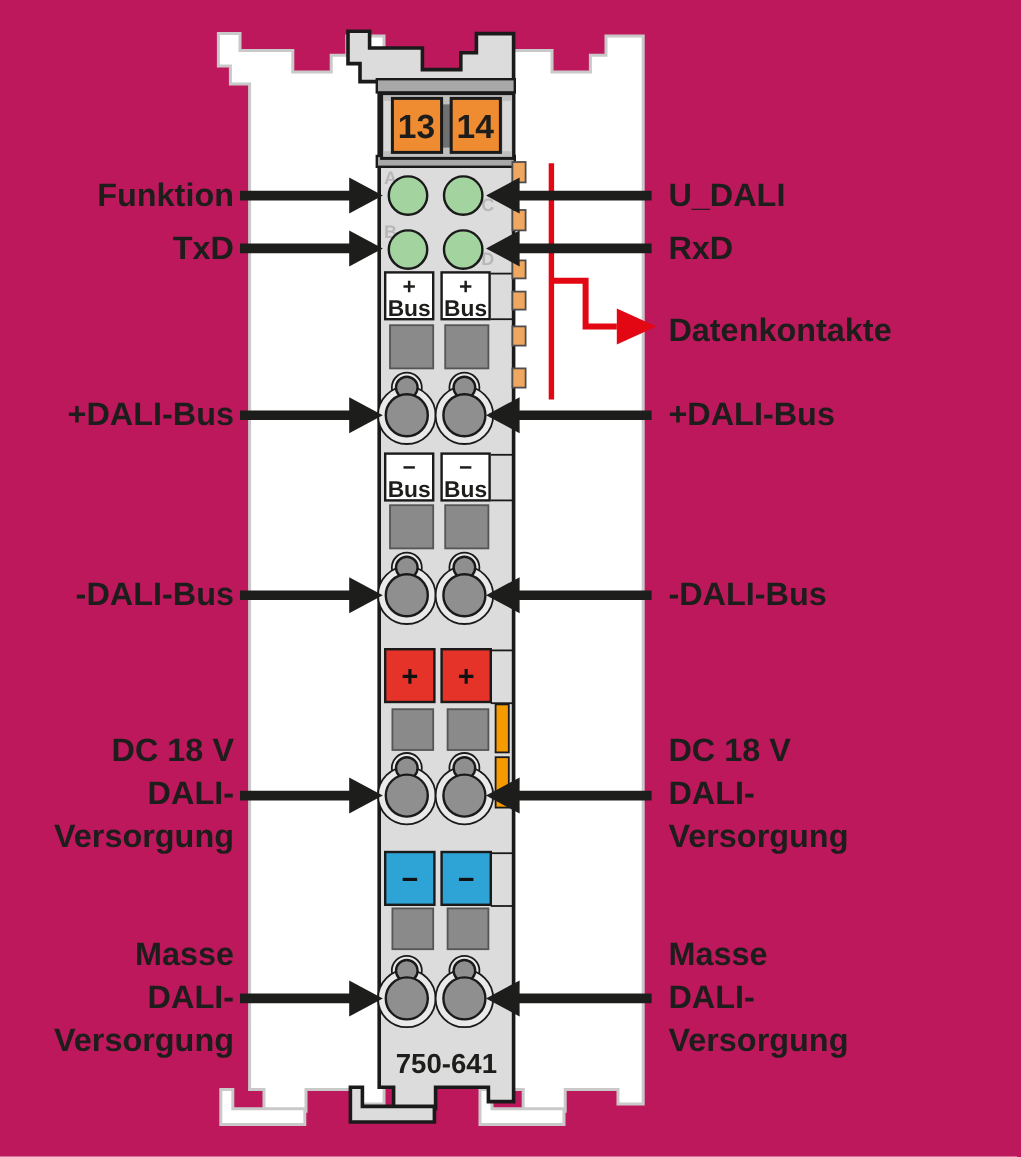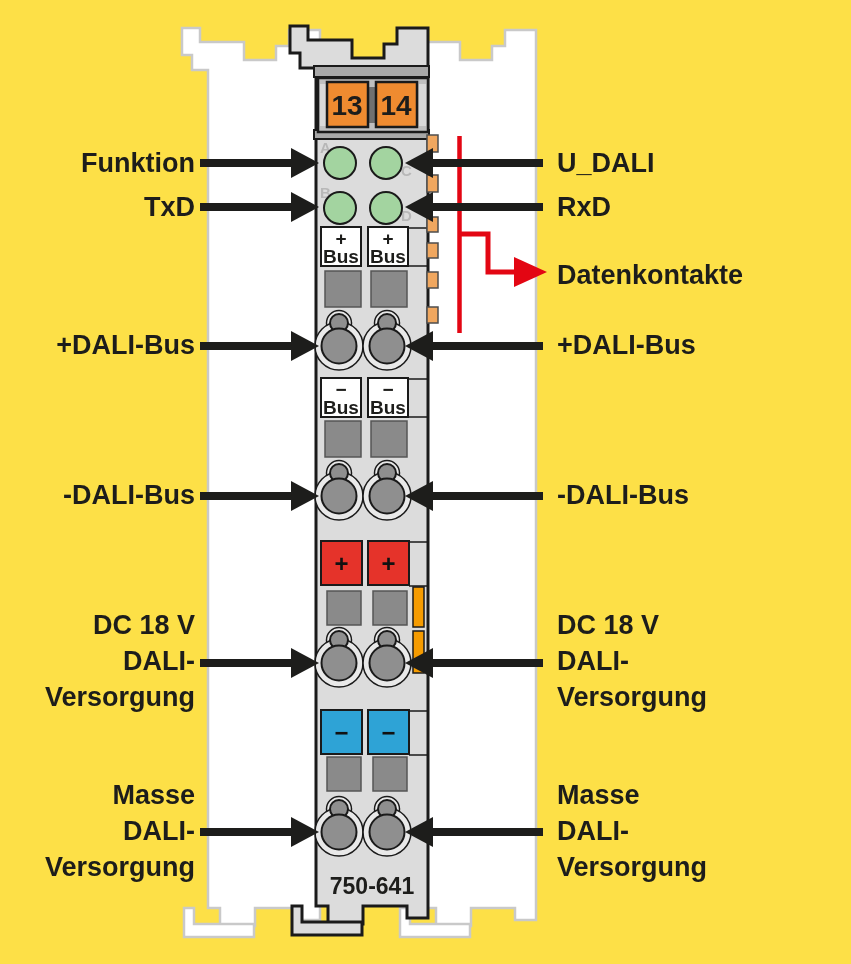--- a/index.html
+++ b/index.html
@@ -1,16 +1,16 @@
 <!DOCTYPE html>
 <html><head>
 <meta charset="utf-8">
 <style>
   html,body{margin:0;padding:0;background:#ffffff;}
-  .canvas{position:relative;width:851px;height:964px;background:#fde047;overflow:hidden;
+  .canvas{position:relative;width:851px;height:964px;background:#be185d;overflow:hidden;
           font-family:"Liberation Sans",sans-serif;}
   svg{position:absolute;left:0;top:0;}
   .lbl{font-family:"Liberation Sans",sans-serif;font-weight:bold;font-size:27px;fill:#1d1d1b;}
   .num{font-family:"Liberation Sans",sans-serif;font-weight:bold;font-size:28px;fill:#1d1d1b;}
   .bus{font-family:"Liberation Sans",sans-serif;font-weight:bold;font-size:19px;fill:#1d1d1b;}
   .sign{font-family:"Liberation Sans",sans-serif;font-weight:bold;font-size:24px;fill:#111;}
   .model{font-family:"Liberation Sans",sans-serif;font-weight:bold;font-size:23px;fill:#1d1d1b;}
   .ledletter{font-family:"Liberation Sans",sans-serif;font-weight:bold;font-size:15px;fill:#b8b8b8;}
 </style>
 </head>

